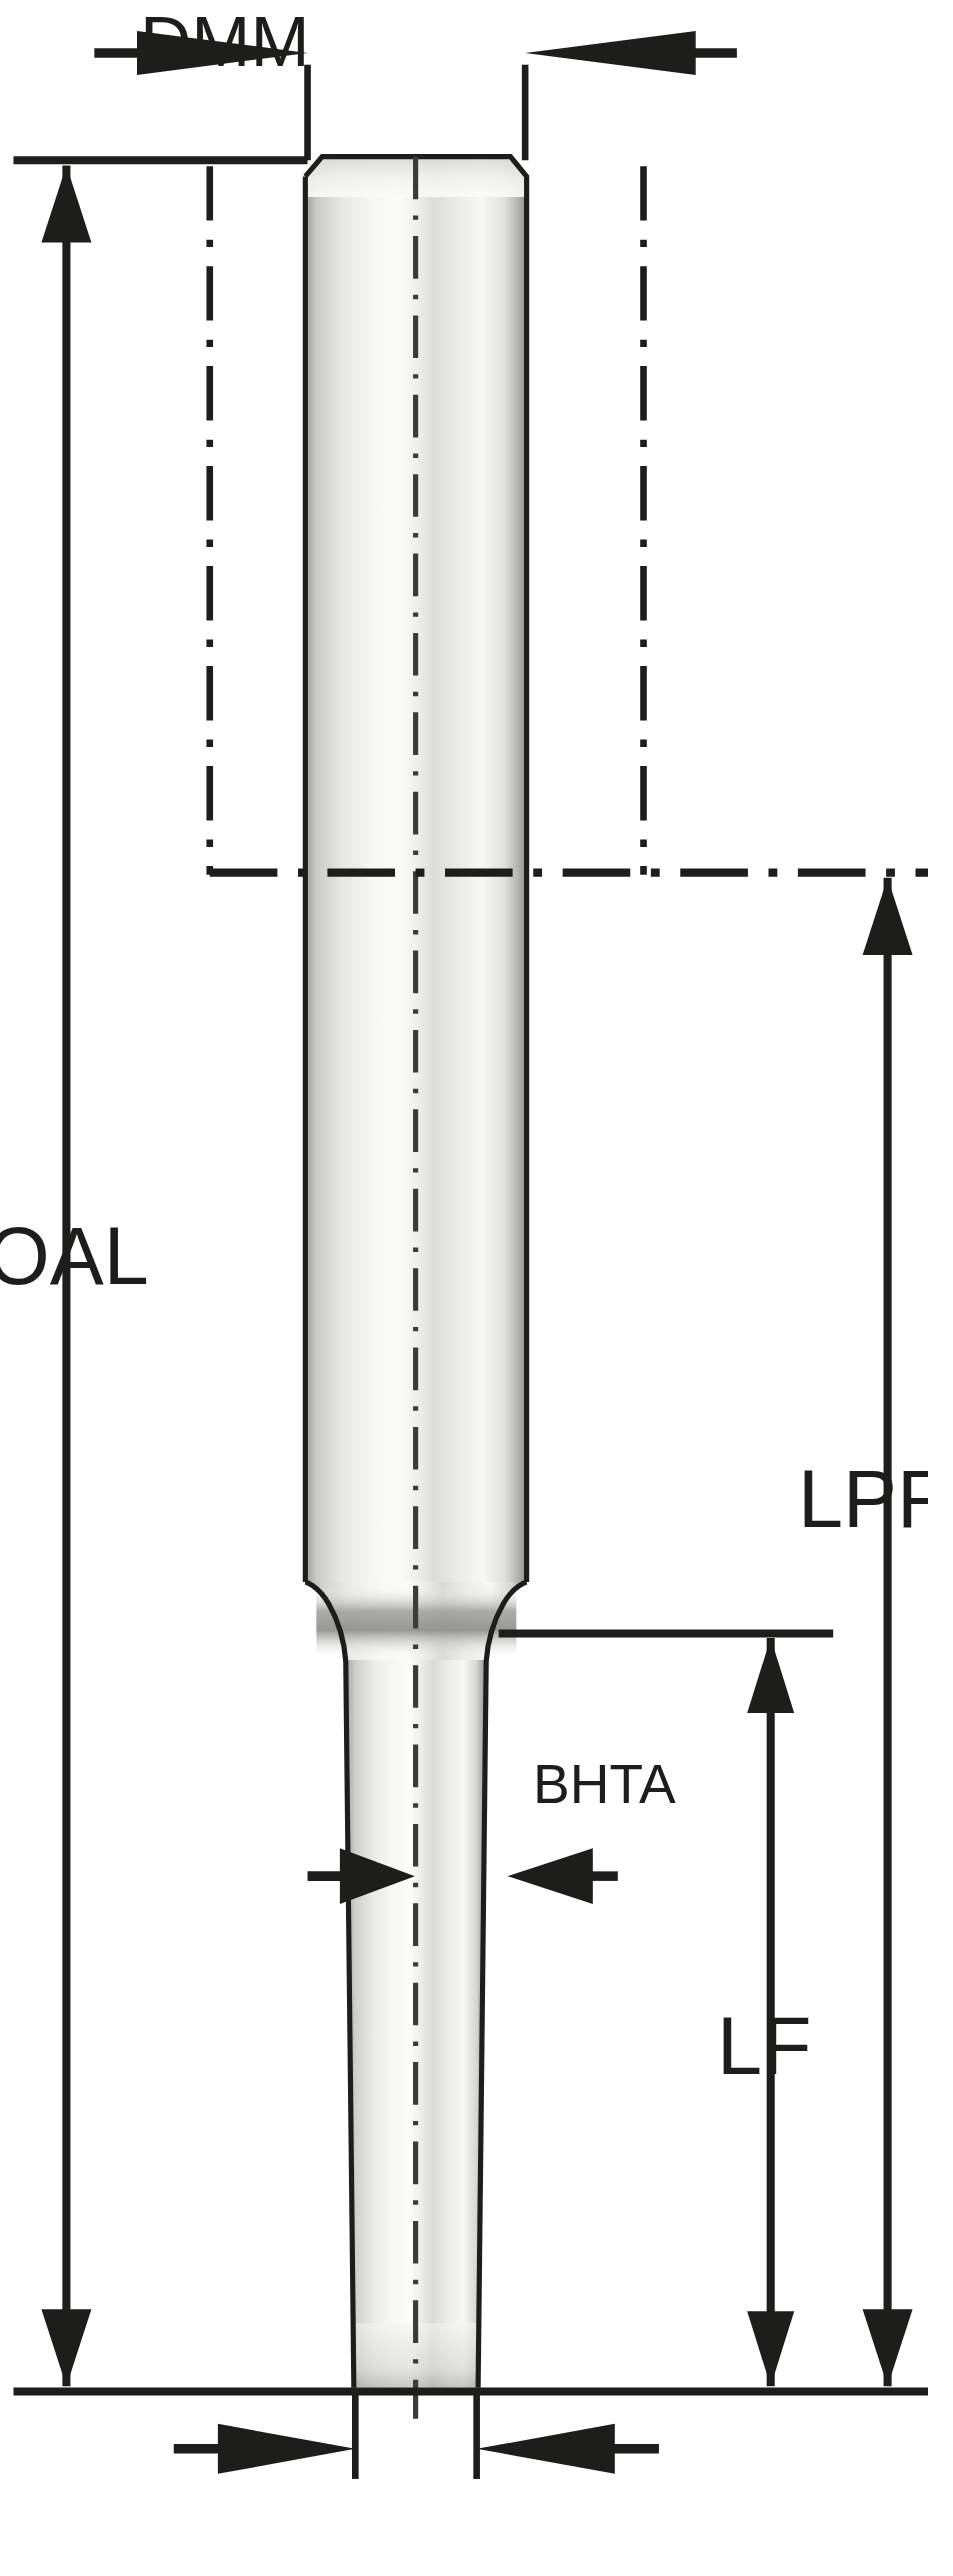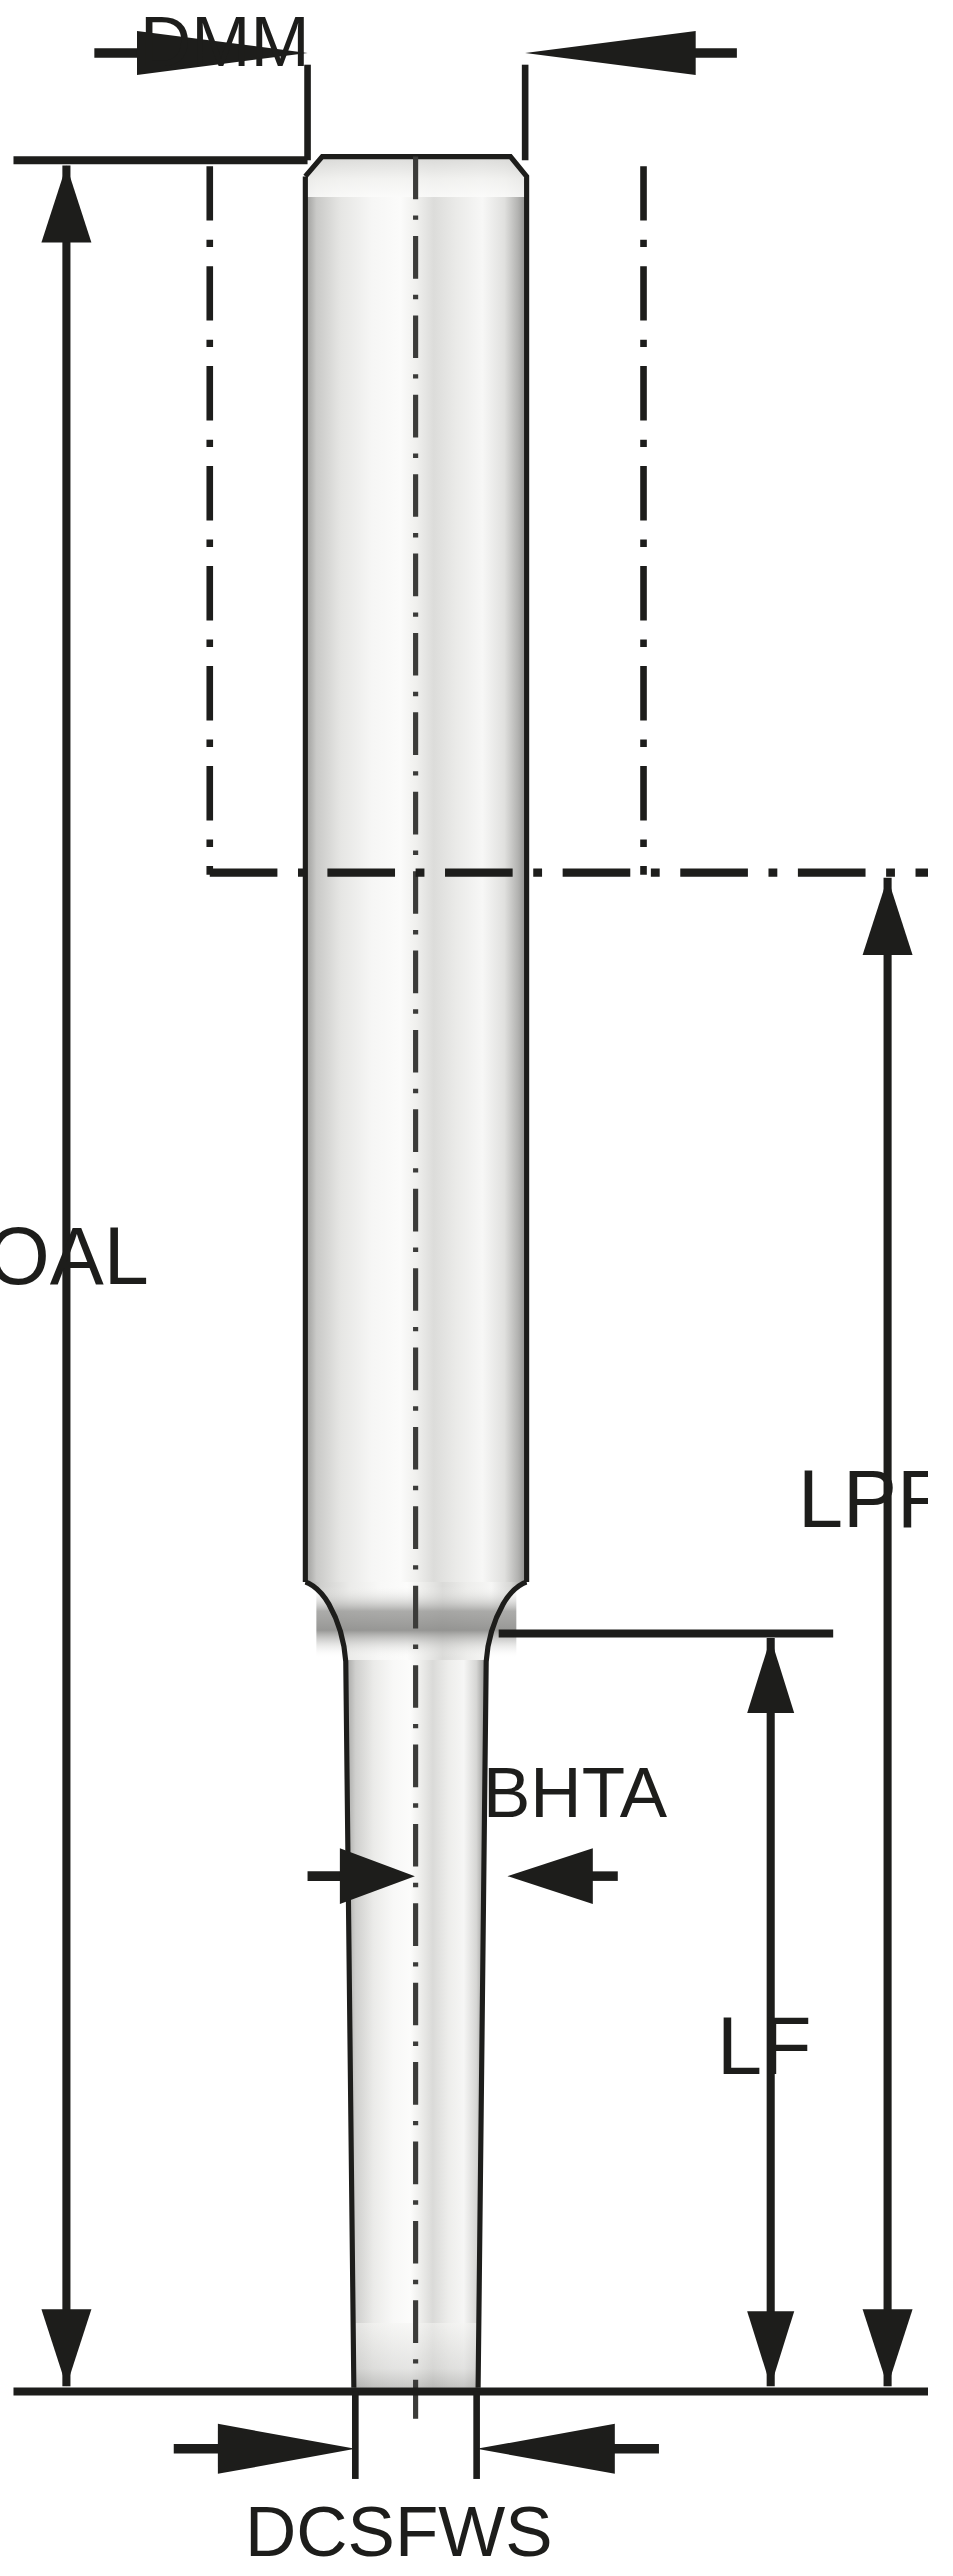--- a/index.html
+++ b/index.html
@@ -202,20 +202,19 @@
       <polygon points="836,3297 648,3331 836,3365" fill="#1d1d1b"></polygon>
     </g>
   </svg>
 
   <div class="dim-label" style="left:140px; top:5.9px; font-size:71px;">DMM</div>
 
   <div class="dim-label" style="left:-13.2px; top:1216px; font-size:81px;">OAL</div>
 
   <div class="dim-label" style="left:798px; top:1459px; font-size:81px;">LPR</div>
 
-  <div class="dim-label" style="left:483px; top:1757px; font-size:71px;">BHTA</div>
+  <div class="dim-label" style="left:533px; top:1757px; font-size:55px;">BHTA</div>
 
   <div class="dim-label" style="left:717px; top:2006px; font-size:81px;">LF</div>
 
-  <div class="dim-label" style="left:245px; top:2496px; font-size:71px;">DCSFWS</div>
 
 </div>
 
 
 </body></html>

